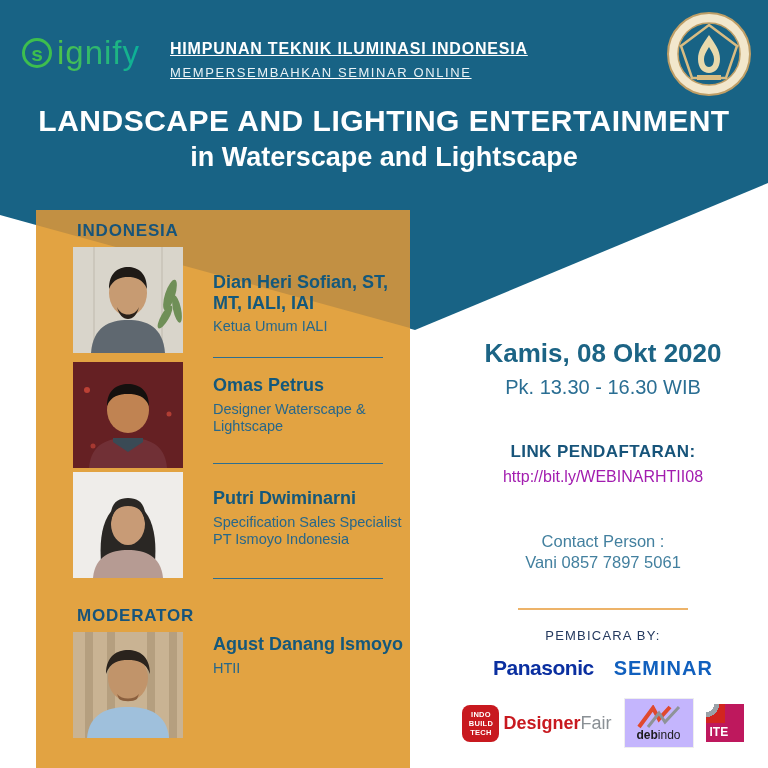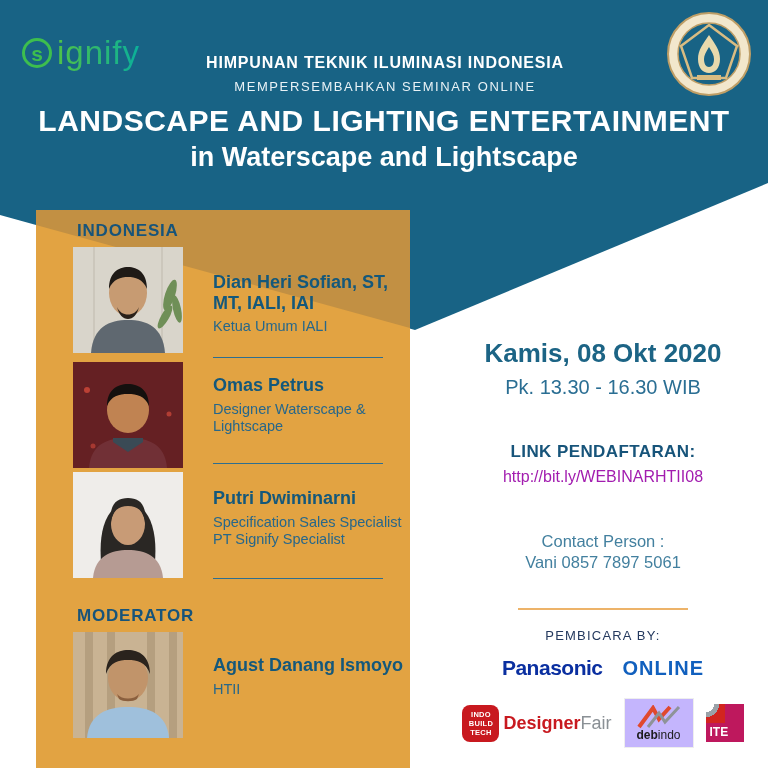--- a/index.html
+++ b/index.html
@@ -12,21 +12,21 @@
     clip-path:polygon(0 0, 768px 0, 768px 183px, 415px 330px, 0 215px); }
 
   
   .signify { position:absolute; left:22px; top:34px; display:flex; align-items:center; gap:5px; }
   .s-ring { width:30px; height:30px; border:3px solid #3DBE4E; border-radius:50%;
     display:flex; align-items:center; justify-content:center;
     color:#3DBE4E; font-size:21px; font-weight:700; line-height:1; }
   .sig-text { font-size:33px; font-weight:400; letter-spacing:1px;
     background:linear-gradient(90deg,#4FC247,#0AAF9B);
     -webkit-background-clip:text; background-clip:text; color:transparent; }
-  .head-center { position:absolute; left:170px; top:54px; width:430px; text-align:center; color:#ffffff; }
+  .head-center { position:absolute; left:170px; top:40px; width:430px; color:#ffffff;text-decoration:underline; }
   .head-line1 { font-size:16px; font-weight:700; letter-spacing:0.8px; }
   .head-line2 { font-size:13px; font-weight:400; letter-spacing:1.6px; margin-top:7px; color:#e9f2f6; }
   .badge { position:absolute; left:666px; top:11px; width:86px; height:86px; }
 
   
   .title { position:absolute; left:0; top:104px; width:768px; text-align:center; color:#ffffff; }
   .title-l1 { font-size:30px; font-weight:700; letter-spacing:0.5px; }
   .title-l2 { font-size:27px; font-weight:700; margin-top:4px; }
 
   
@@ -161,59 +161,59 @@
     <svg viewBox="0 0 110 106" width="110" height="106">
       <rect width="110" height="106" fill="#EFEDEA"></rect>
       <path d="M30 106 C24 70 28 34 55 30 C82 34 86 70 80 106 Z" fill="#2A2724"></path>
       <path d="M20 106 C22 84 38 78 55 78 C72 78 88 84 90 106 Z" fill="#B69B93"></path>
       <ellipse cx="55" cy="52" rx="17" ry="21" fill="#C89B76"></ellipse>
       <path d="M38 50 C36 32 44 26 55 26 C66 26 74 32 72 50 C70 38 64 34 55 34 C46 34 40 38 38 50 Z" fill="#2A2724"></path>
     </svg>
   </div>
   <div class="stext" style="top:488px">
     <div class="sname">Putri Dwiminarni</div>
-    <div class="srole">Specification Sales Specialist PT Signify Specialist</div>
+    <div class="srole">Specification Sales Specialist PT Ismoyo Indonesia</div>
   </div>
   <div class="divider" style="top:578px"></div>
 
   <div class="panel-heading" style="top:606px">MODERATOR</div>
 
   <div class="photo" style="top:632px">
     <svg viewBox="0 0 110 106" width="110" height="106">
       <rect width="110" height="106" fill="#C9B393"></rect>
       <rect x="12" width="8" height="106" fill="#B59F7F"></rect>
       <rect x="34" width="8" height="106" fill="#B59F7F"></rect>
       <rect x="74" width="8" height="106" fill="#B59F7F"></rect>
       <rect x="96" width="8" height="106" fill="#B59F7F"></rect>
       <path d="M14 106 C16 82 34 75 55 75 C76 75 94 82 96 106 Z" fill="#9FC0DC"></path>
       <ellipse cx="55" cy="46" rx="20" ry="23" fill="#C1946A"></ellipse>
       <path d="M33 42 C33 24 44 18 55 18 C66 18 77 24 77 42 C73 30 64 28 55 28 C46 28 37 30 33 42 Z" fill="#2A231D"></path>
       <path d="M44 62 C49 68 61 68 66 62 L64 67 C60 70 50 70 46 67 Z" fill="#8A5F3E"></path>
     </svg>
   </div>
-  <div class="stext" style="top:655px">
+  <div class="stext" style="top:634px">
     <div class="sname">Agust Danang Ismoyo</div>
     <div class="srole">HTII</div>
   </div>
 
   <div class="right-col">
     <div class="ev-date">Kamis, 08 Okt 2020</div>
     <div class="ev-time">Pk. 13.30 - 16.30 WIB</div>
     <div class="ev-reg-label">LINK PENDAFTARAN:</div>
     <div class="ev-reg-url">http://bit.ly/WEBINARHTII08</div>
     <div class="ev-contact">
       <div>Contact Person :</div>
       <div>Vani 0857 7897 5061</div>
     </div>
     <div class="orange-rule"></div>
     <div class="supported">PEMBICARA BY:</div>
 
     <div class="logo-row1">
       <span class="panasonic">Panasonic</span>
-      <span class="philips">ONLINE</span>
+      <span class="philips">SEMINAR</span>
     </div>
 
     <div class="logo-row2">
       <span class="ibt-wrap">
         <span class="ibt-badge">
           <span>INDO</span>
           <span>BUILD</span>
           <span>TECH</span>
         </span>
         <span class="digitalfair"><span class="df-1">Designer</span><span class="df-2">Fair</span></span>

